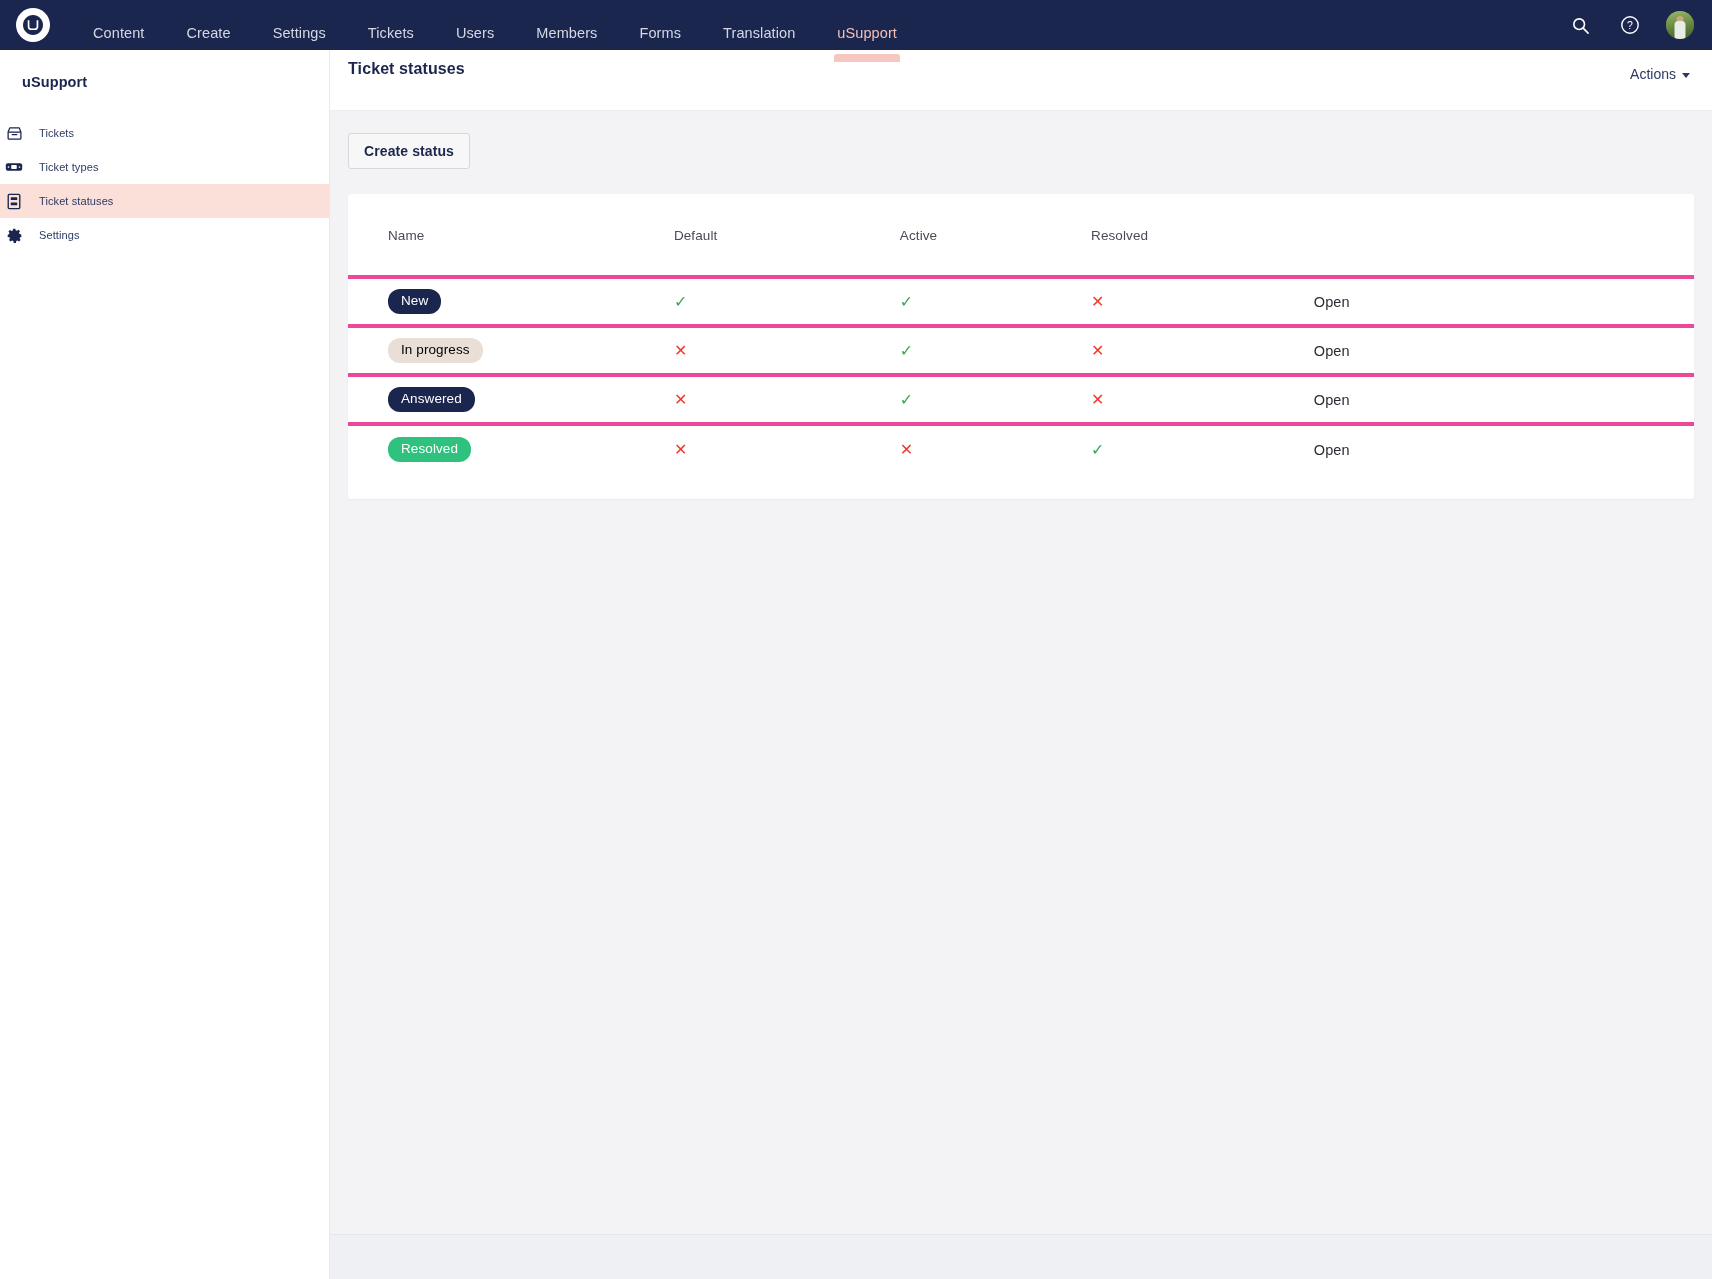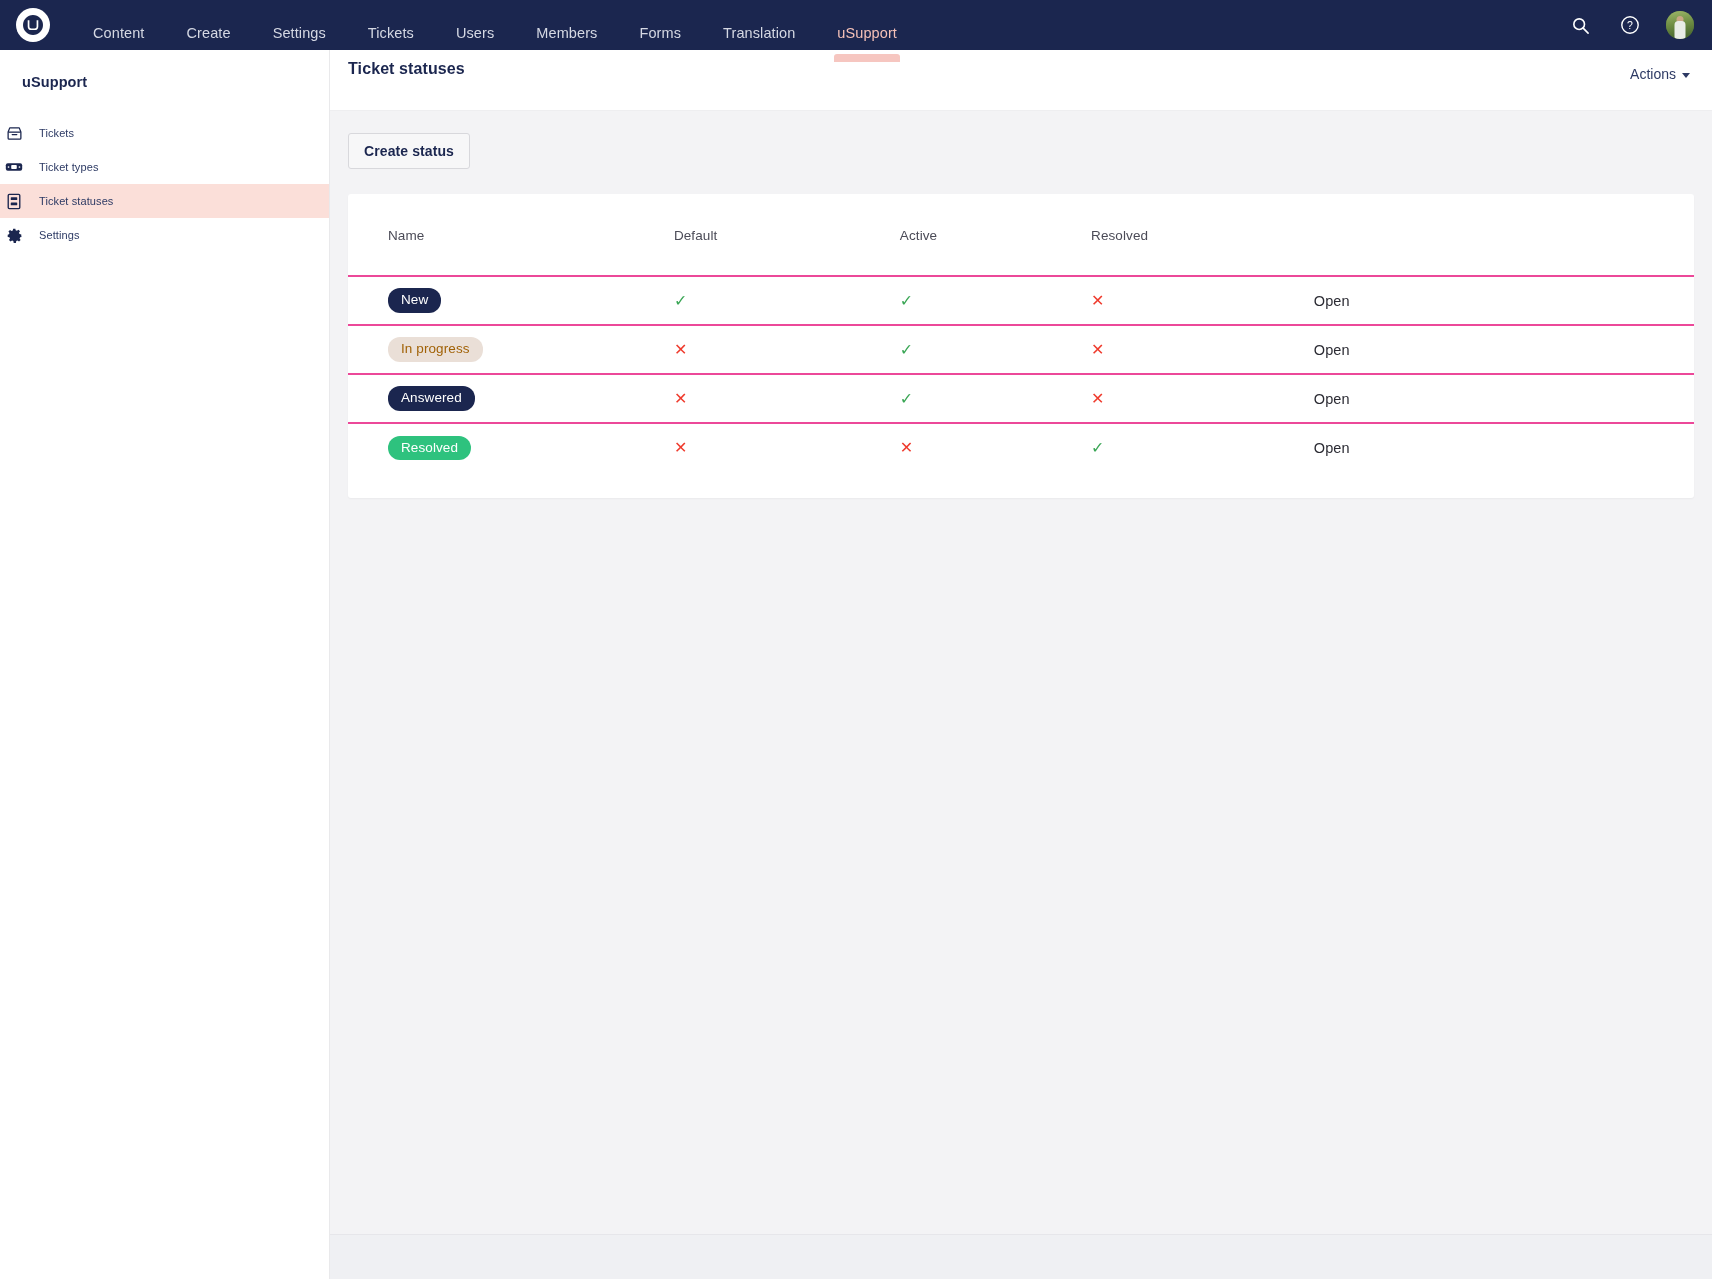--- a/index.html
+++ b/index.html
@@ -224,21 +224,21 @@
   table.status-table thead th {
     text-align: left;
     font-size: 13.5px;
     font-weight: normal;
     color: #4b4b57;
     padding: 34px 0 32px 0;
     letter-spacing: .1px;
   }
   table.status-table thead th:first-child { padding-left: 40px; }
   table.status-table tbody td {
-    border-top: 2px solid #ec4899;
+    border-top: 4px solid #ec4899;
     height: 49px;
     vertical-align: middle;
     font-size: 14px;
     color: #2b2b33;
   }
   table.status-table tbody td:first-child { padding-left: 40px; }
 
   .col-name    { width: 300px; }
   .col-default { width: 208px; }
   .col-active  { width: 176px; }
@@ -247,21 +247,21 @@
 
   .badge {
     display: inline-block;
     border-radius: 12px;
     padding: 5px 13px 6px;
     font-size: 13.5px;
     line-height: 1;
     letter-spacing: .1px;
   }
   .badge.dark  { background: #1b264f; color: #ffffff; }
-  .badge.beige { background: #eadfd7; color: #a16207; }
+  .badge.beige { background: #eadfd7; color: #000000; }
   .badge.green { background: #2ec27e; color: #ffffff; }
 
   .mark {
     font-size: 16px;
     line-height: 1;
     display: inline-block;
   }
   .mark.yes { color: #3aa655; }
   .mark.no  { color: #ef3b2d; }
 

